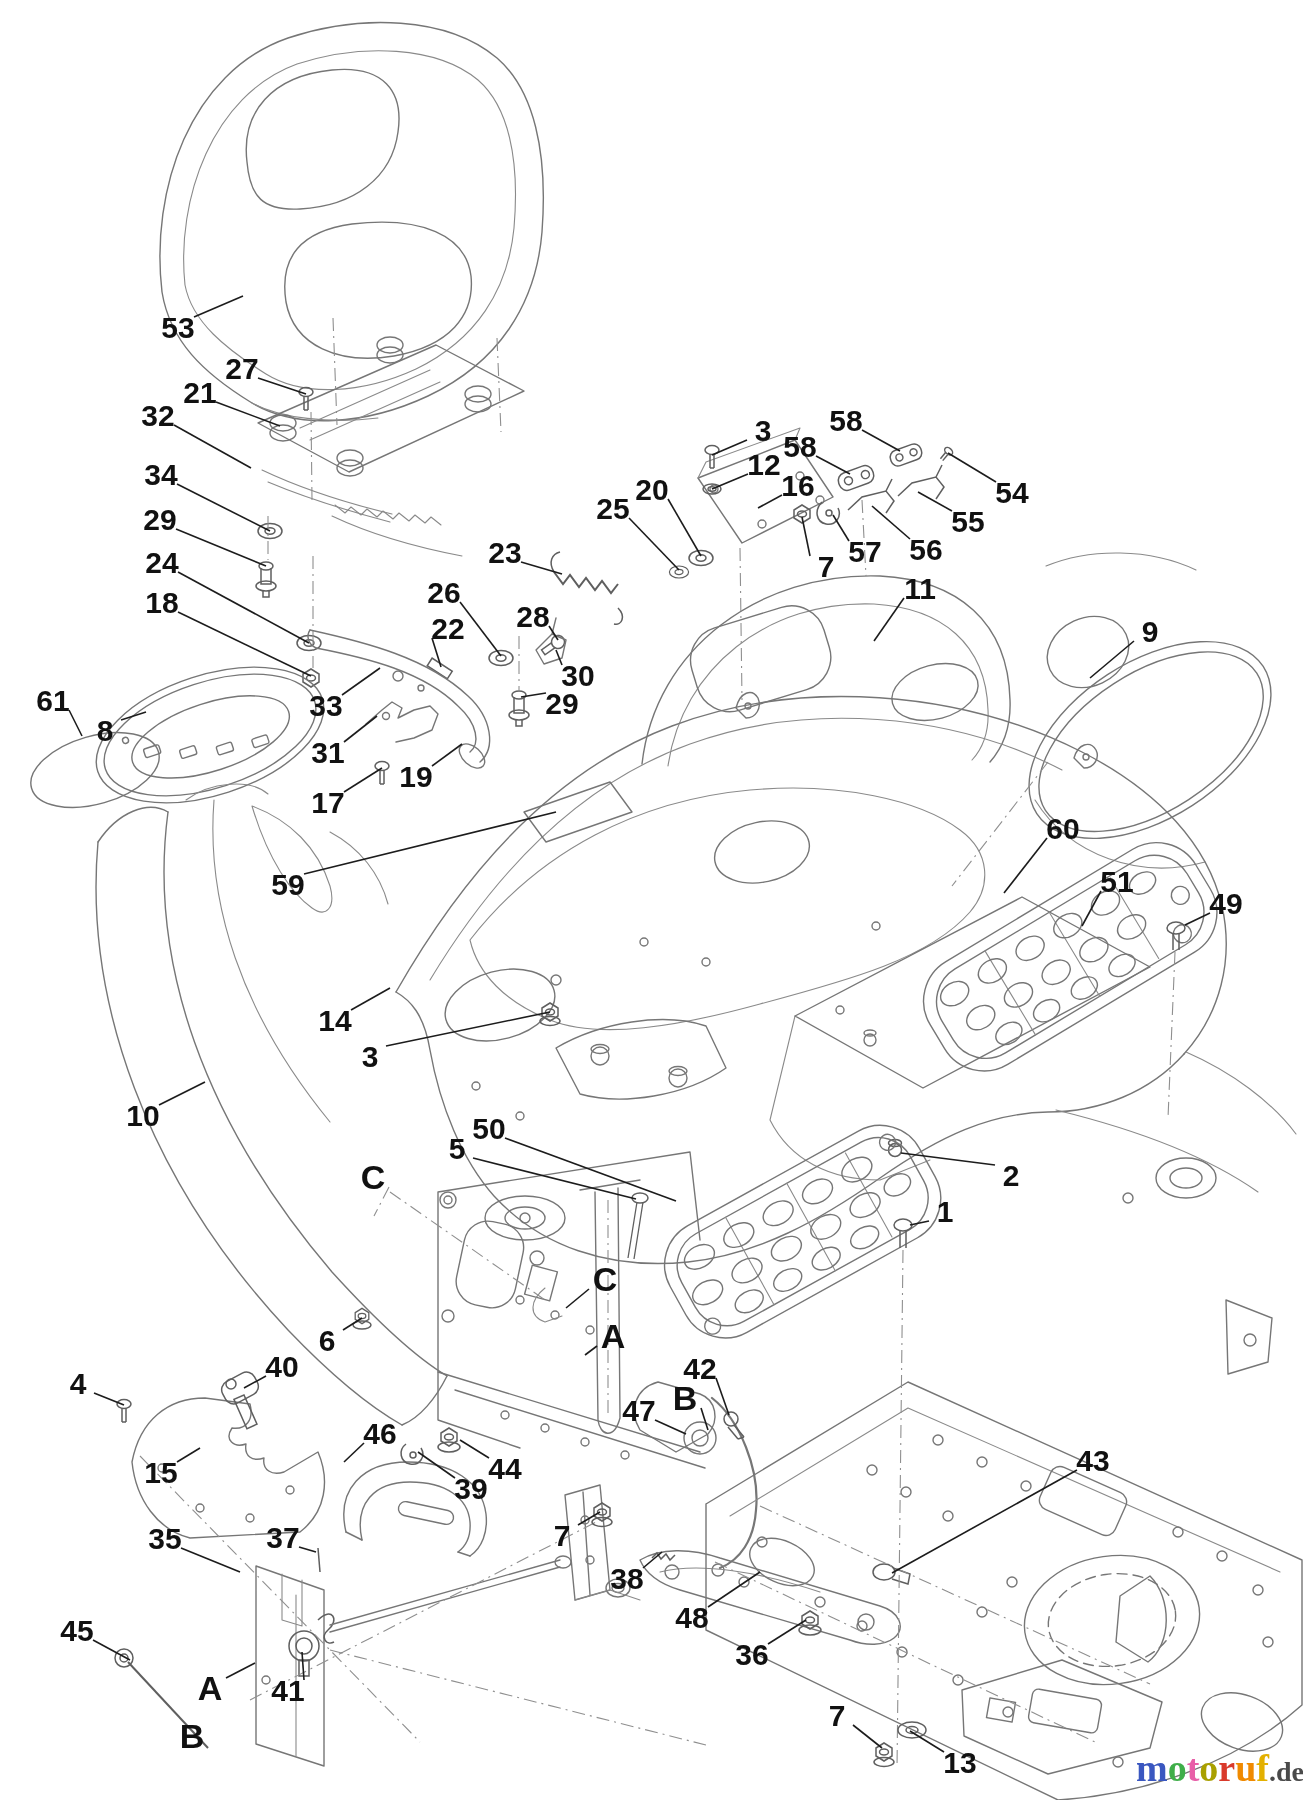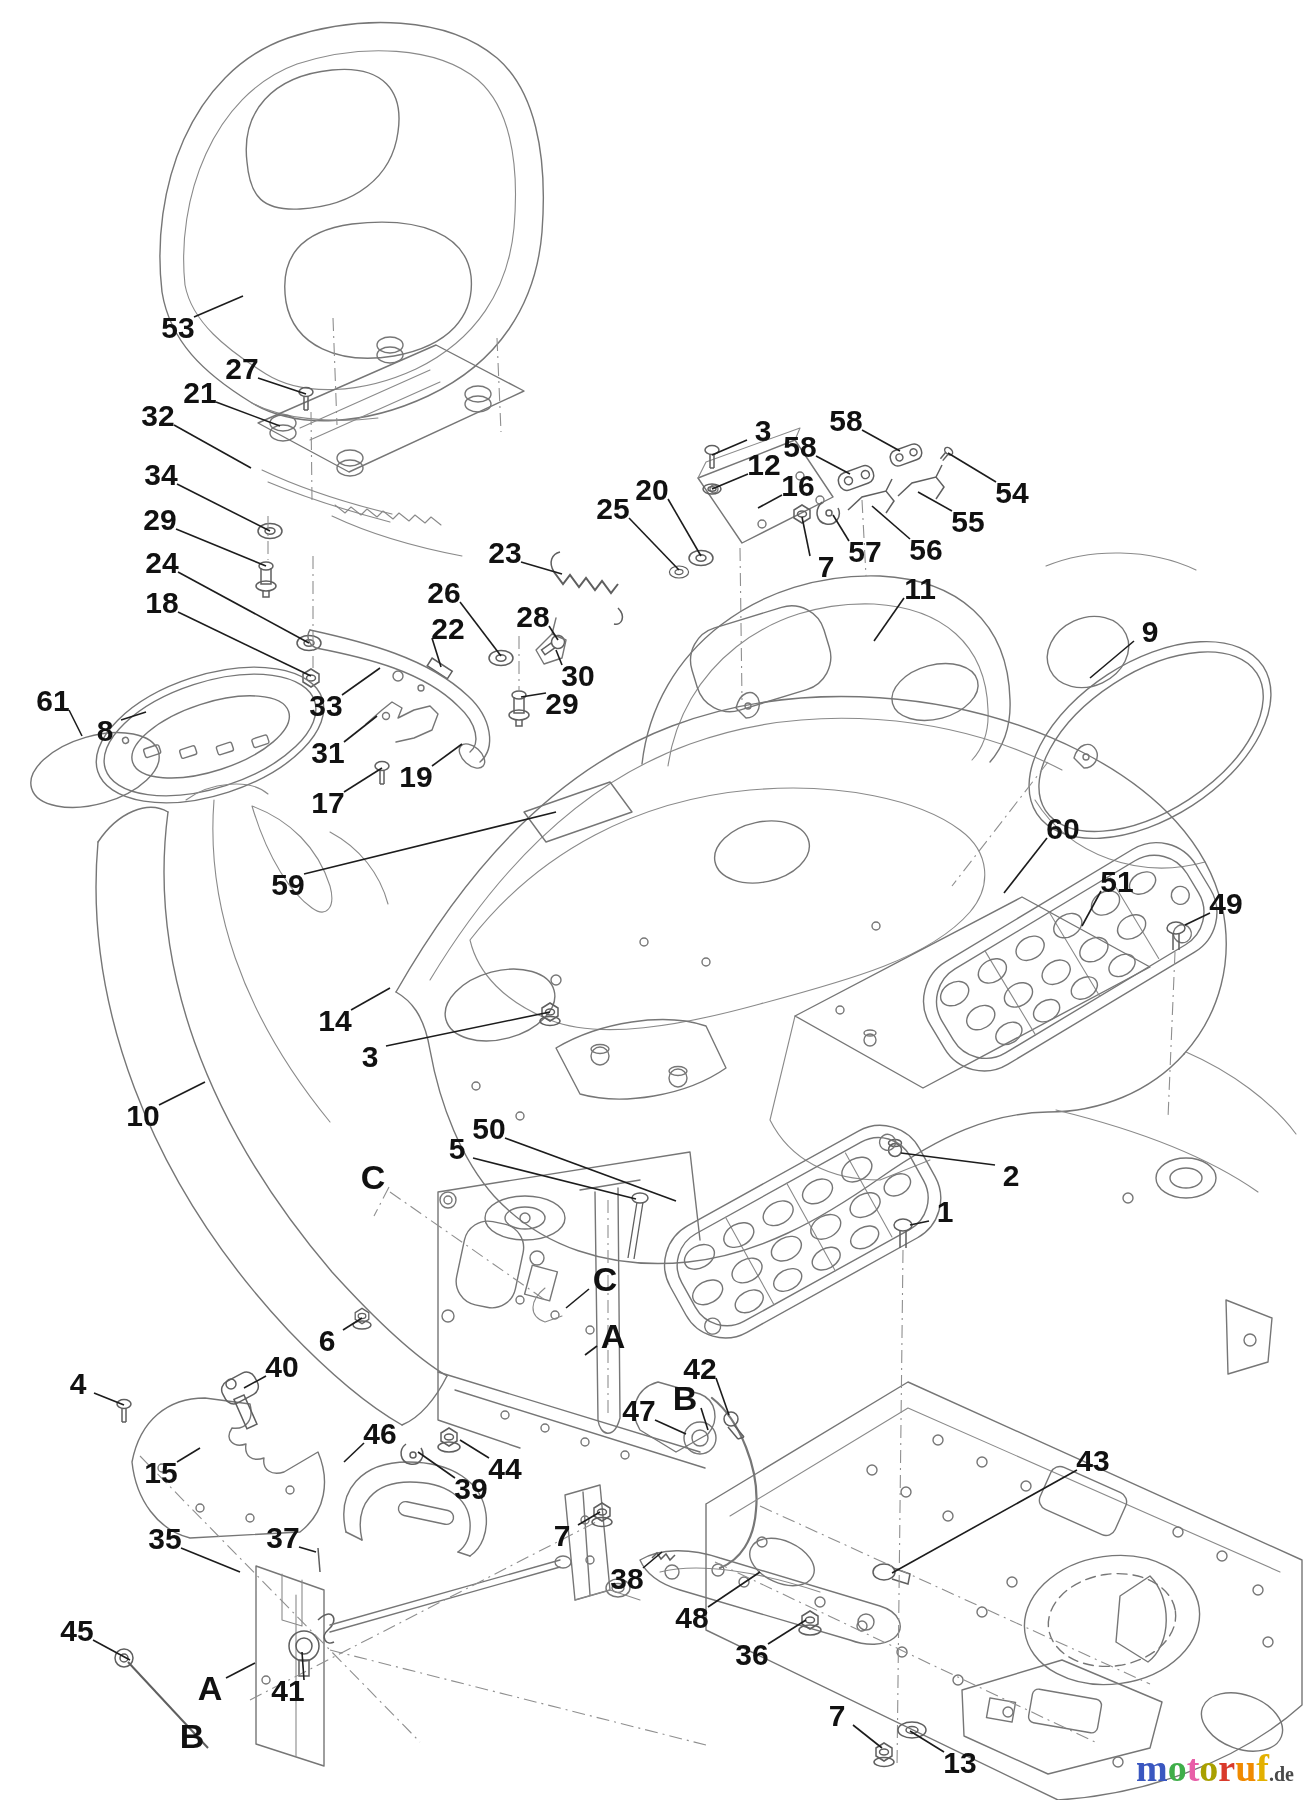--- a/index.html
+++ b/index.html
@@ -8,21 +8,21 @@
   svg{position:absolute;left:0;top:0;}
   .art{stroke:#767676;fill:none;stroke-width:1.4;stroke-linecap:round;stroke-linejoin:round;}
   .art2{stroke:#8a8a8a;fill:none;stroke-width:1.1;stroke-linecap:round;}
   .hw{stroke:#5f5f5f;fill:none;stroke-width:1.5;}
   .dash{stroke:#8f8f8f;fill:none;stroke-width:1.1;stroke-dasharray:13 5 2 5;}
   .leader{stroke:#1c1c1c;stroke-width:1.6;}
   .callout-text{font-family:"Liberation Sans", sans-serif;font-weight:bold;fill:#111;}
   .watermark{position:absolute;left:1136px;top:1748px;width:170px;
              font-family:"Liberation Serif", serif;font-weight:bold;font-size:38px;
              letter-spacing:0px;white-space:nowrap;line-height:40px;}
-  .watermark .suffix{font-size:20px;}
+  .watermark .suffix{font-size:28px;}
 </style>
 </head>
 <body>
 
 <div class="stage">
 <svg width="1303" height="1800" viewBox="0 0 1303 1800">
   <defs>
     <g id="sym-nut">
           <path d="M -8 -4 L 0 -9 L 8 -4 L 8 4 L 0 9 L -8 4 Z"></path>
           <ellipse cx="0" cy="0" rx="4.5" ry="3"></ellipse>

